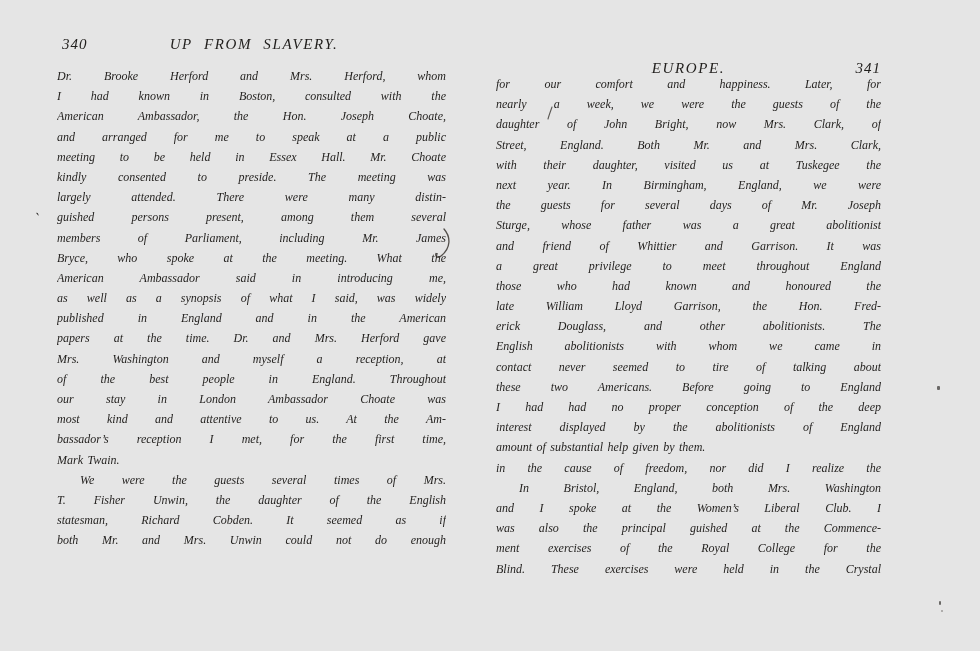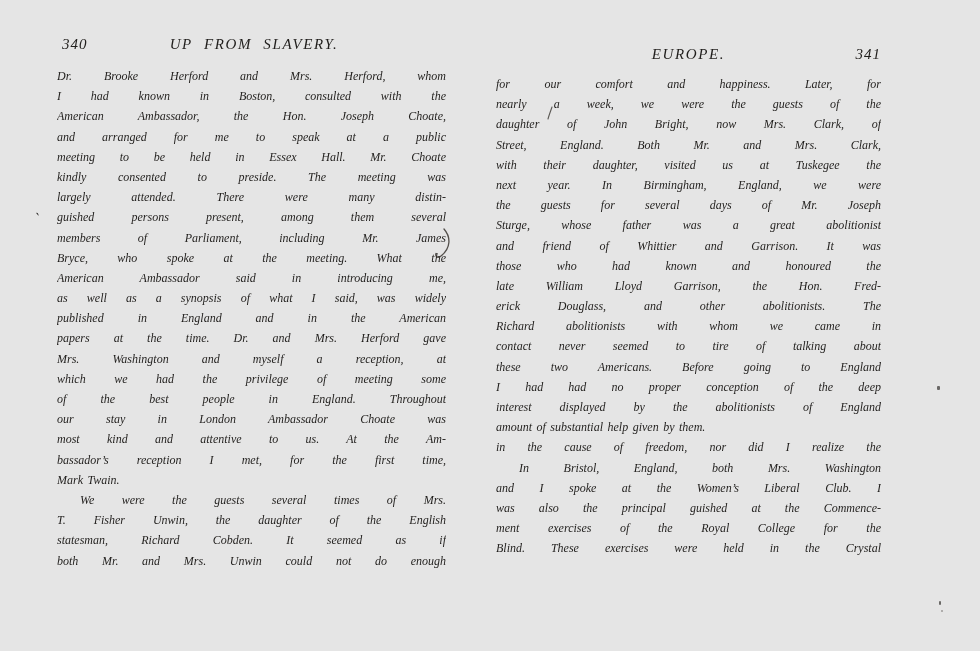--- a/index.html
+++ b/index.html
@@ -23,21 +23,21 @@
   .running-header {
     display: flex; align-items: baseline;
     font-size: 15px;
     letter-spacing: 1.6px;
     word-spacing: 6px;
     height: 20px;
     white-space: nowrap;
   }
   .hdr-num { width: 70px; letter-spacing: 1px; word-spacing: 0; }
   .hdr-num-left { text-align: left; padding-left: 5px; }
-  .hdr-num-right { text-align: right; }
+  .hdr-num-right { text-align: right; margin-top: 14px; }
   .hdr-title { flex: 1; text-align: center; }
   .hdr-spacer { width: 70px; }
 
   .lines { position: absolute; left: 0; width: 100%; }
   .page-left  .lines { top: 30px; }
   .page-right .lines { top: 28px; }
 
   .line {
     height: 20.2px;
     line-height: 20.2px;
@@ -90,21 +90,20 @@
         <div class="line">kindly consented to preside. The meeting was</div>
         <div class="line">largely attended. There were many distin-</div>
         <div class="line">guished persons present, among them several</div>
         <div class="line">members of Parliament, including Mr. James</div>
         <div class="line">Bryce, who spoke at the meeting. What the</div>
         <div class="line">American Ambassador said in introducing me,</div>
         <div class="line">as well as a synopsis of what I said, was widely</div>
         <div class="line">published in England and in the American</div>
         <div class="line">papers at the time. Dr. and Mrs. Herford gave</div>
         <div class="line">Mrs. Washington and myself a reception, at</div>
-        <div class="line">which we had the privilege of meeting some</div>
         <div class="line">of the best people in England. Throughout</div>
         <div class="line">our stay in London Ambassador Choate was</div>
         <div class="line">most kind and attentive to us. At the Am-</div>
         <div class="line">bassador’s reception I met, for the first time,</div>
         <div class="line line-end">Mark Twain.</div>
         <div class="line line-indent">We were the guests several times of Mrs.</div>
         <div class="line">T. Fisher Unwin, the daughter of the English</div>
         <div class="line">statesman, Richard Cobden. It seemed as if</div>
         <div class="line">both Mr. and Mrs. Unwin could not do enough</div>
       </div>
@@ -119,24 +118,25 @@
     <div class="lines">
         <div class="line">for our comfort and happiness. Later, for</div>
         <div class="line">nearly a week, we were the guests of the</div>
         <div class="line">daughter of John Bright, now Mrs. Clark, of</div>
         <div class="line">Street, England. Both Mr. and Mrs. Clark,</div>
         <div class="line">with their daughter, visited us at Tuskegee the</div>
         <div class="line">next year. In Birmingham, England, we were</div>
         <div class="line">the guests for several days of Mr. Joseph</div>
         <div class="line">Sturge, whose father was a great abolitionist</div>
         <div class="line">and friend of Whittier and Garrison. It was</div>
+        <div class="line">a great privilege to meet throughout England</div>
         <div class="line">those who had known and honoured the</div>
         <div class="line">late William Lloyd Garrison, the Hon. Fred-</div>
         <div class="line">erick Douglass, and other abolitionists. The</div>
-        <div class="line">Richard abolitionists with whom we came in</div>
+        <div class="line">English abolitionists with whom we came in</div>
         <div class="line">contact never seemed to tire of talking about</div>
         <div class="line">these two Americans. Before going to England</div>
         <div class="line">I had had no proper conception of the deep</div>
         <div class="line">interest displayed by the abolitionists of England</div>
         <div class="line line-end">amount of substantial help given by them.</div>
         <div class="line">in the cause of freedom, nor did I realize the</div>
         <div class="line line-indent">In Bristol, England, both Mrs. Washington</div>
         <div class="line">and I spoke at the Women’s Liberal Club. I</div>
         <div class="line">was also the principal guished at the Commence-</div>
         <div class="line">ment exercises of the Royal College for the</div>

